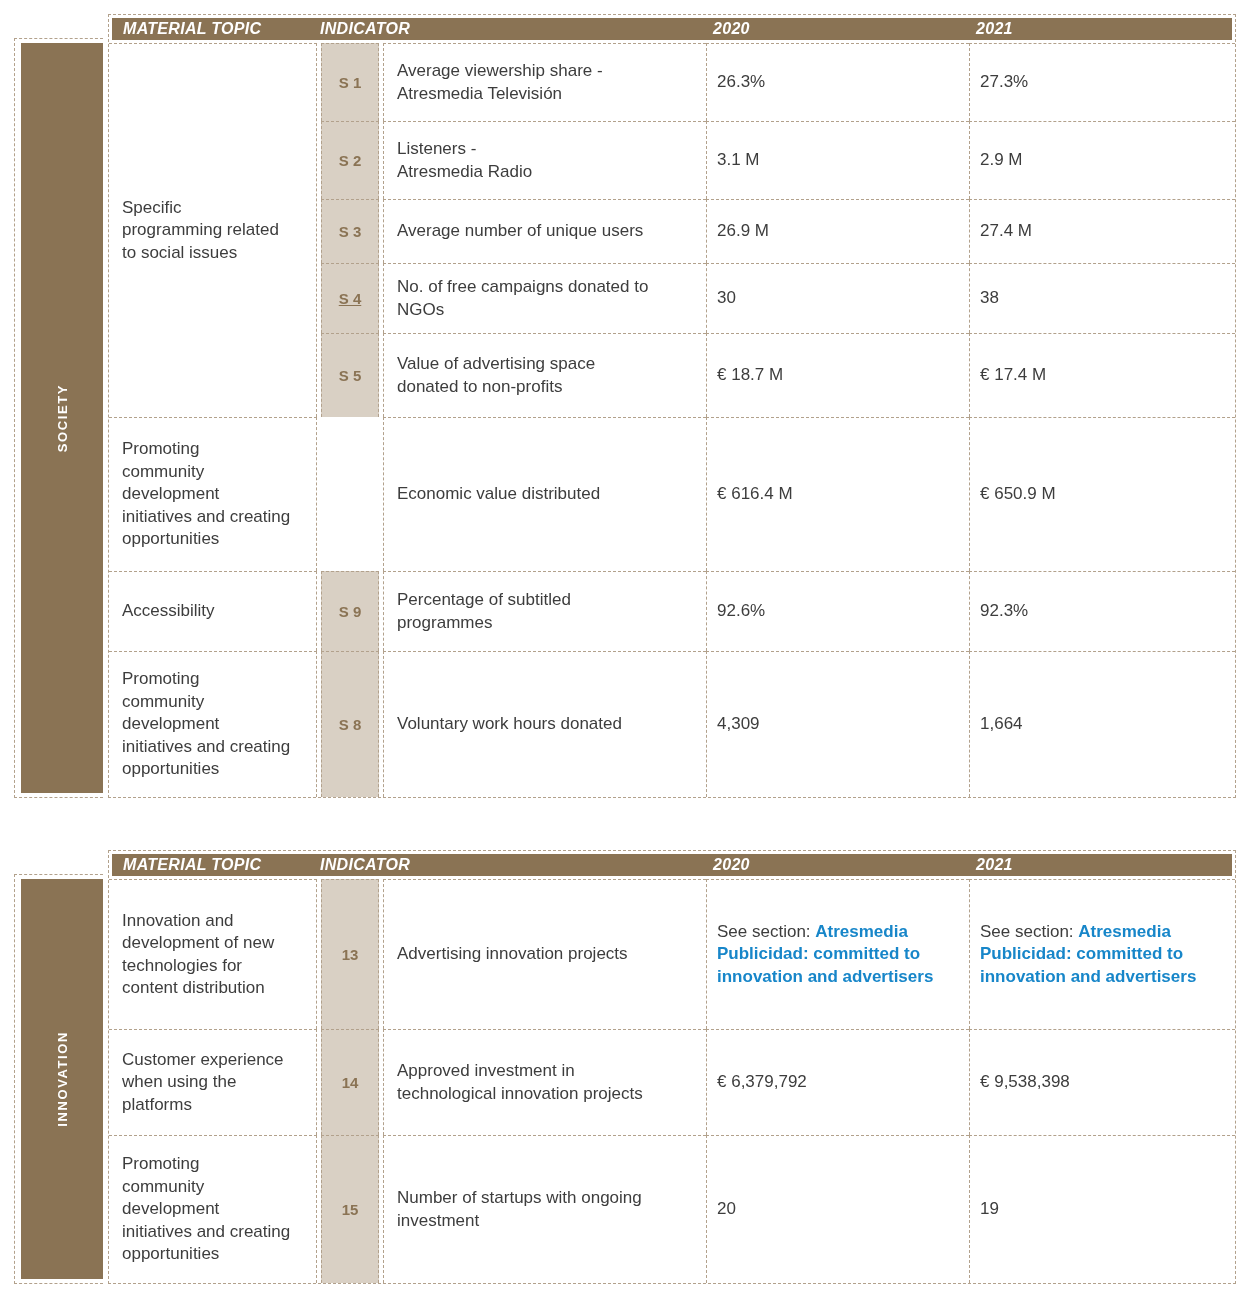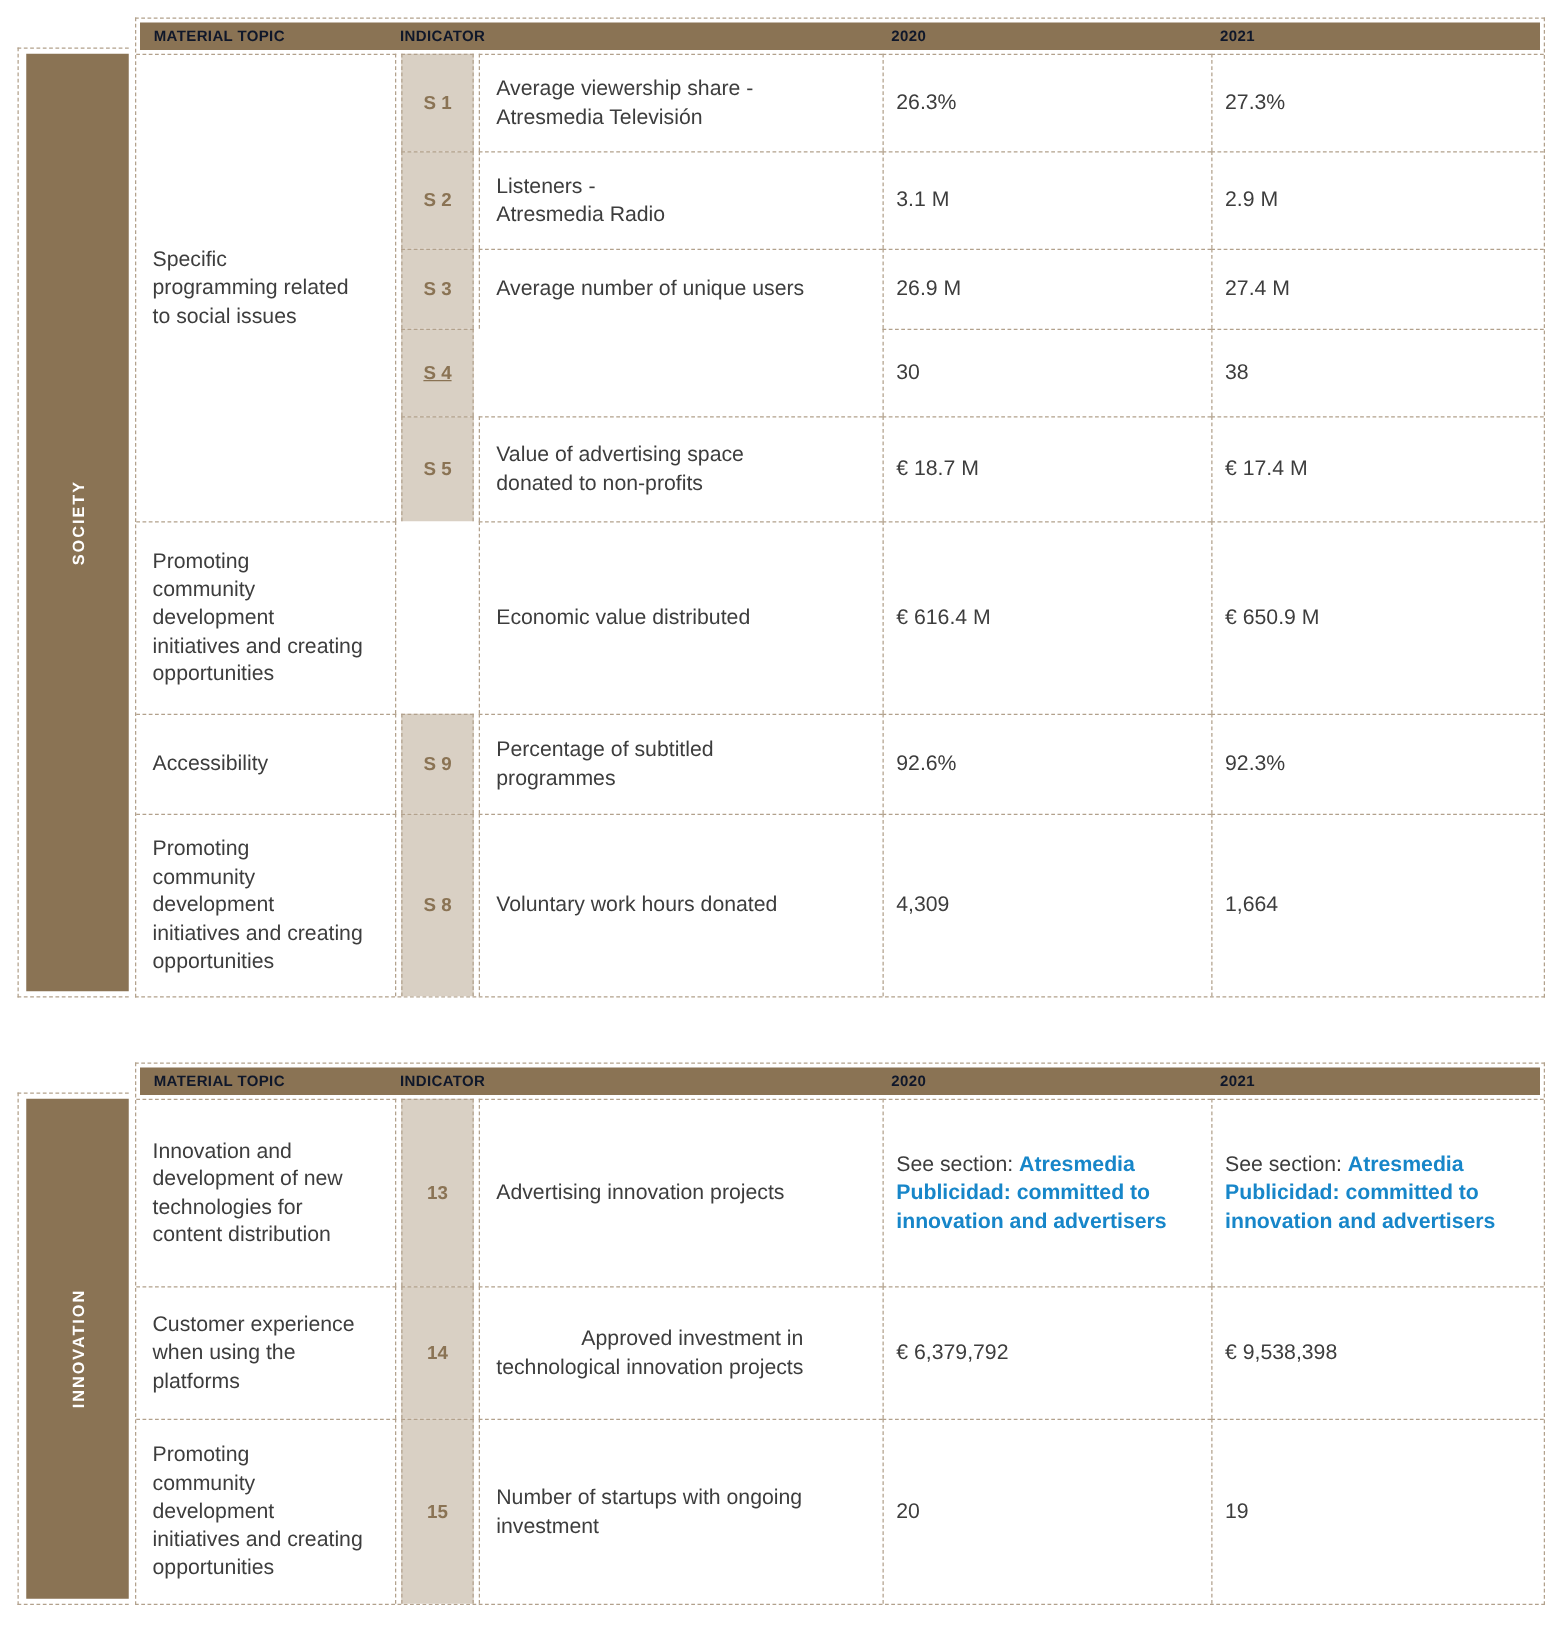--- a/index.html
+++ b/index.html
@@ -32,21 +32,21 @@
     writing-mode:vertical-rl;transform:rotate(180deg);
     color:#fff;font-weight:bold;font-size:13px;letter-spacing:1.6px;
   }
 
   
   .table-wrap{flex:1;border:1px dashed var(--dash);}
   .thead{
     display:grid;grid-template-columns:205px 66px 1fr 263px 266px;
     background:var(--brown);height:22px;margin:3px;align-items:center;
   }
-  .hcell{color:#0f172a;font-weight:bold;font-size:12px;letter-spacing:.3px;white-space:nowrap;}
+  .hcell{color:#ffffff;font-weight:bold;font-size:16px;letter-spacing:.3px;white-space:nowrap;font-style:italic;}
   .hcell-0{grid-column:1;padding-left:11px;}
   .hcell-1{grid-column:2 / span 2;padding-left:3px;}
   .hcell-2{grid-column:4;padding-left:10px;}
   .hcell-3{grid-column:5;padding-left:10px;}
 
   .tbody{display:grid;grid-template-columns:208px 66px 1fr 263px 266px;}
   .cell{
     border-top:1px dashed var(--dash);
     display:flex;align-items:center;
     font-size:17px;line-height:1.32;
@@ -129,20 +129,22 @@
           <div class="cell col-desc" style="grid-row: 3;"><span>Average number of unique users</span></div>
           <div class="cell col-v" style="grid-area: 3 / 4;">
             <div class="vtext"><span>26.9 M</span></div>
           </div>
           <div class="cell col-v" style="grid-area: 3 / 5;">
             <div class="vtext"><span>27.4 M</span></div>
           </div>
           <div class="cell col-ind" style="grid-row: 4; text-decoration: underline;">
             <span>S 4</span>
           </div>
+          <div class="cell col-desc" style="grid-row: 4;"><span>No. of free campaigns donated to
+NGOs</span></div>
           <div class="cell col-v" style="grid-area: 4 / 4;">
             <div class="vtext"><span>30</span></div>
           </div>
           <div class="cell col-v" style="grid-area: 4 / 5;">
             <div class="vtext"><span>38</span></div>
           </div>
           <div class="cell col-ind" style="grid-row: 5;">
             <span>S 5</span>
           </div>
           <div class="cell col-desc" style="grid-row: 5;"><span>Value of advertising space
@@ -217,21 +219,21 @@
           <div class="cell col-desc" style="grid-row: 1;"><span>Advertising innovation projects</span></div>
           <div class="cell col-v" style="grid-area: 1 / 4;">
             <div class="vtext"><span class="see-prefix">See section: </span><span class="see-link">Atresmedia Publicidad: committed to innovation and advertisers</span></div>
           </div>
           <div class="cell col-v" style="grid-area: 1 / 5;">
             <div class="vtext"><span class="see-prefix">See section: </span><span class="see-link">Atresmedia Publicidad: committed to innovation and advertisers</span></div>
           </div>
           <div class="cell col-ind" style="grid-row: 2;">
             <span>14</span>
           </div>
-          <div class="cell col-desc" style="grid-row: 2; text-align: right;"><span>Approved investment in
+          <div class="cell col-desc" style="grid-row: 2;"><span>Approved investment in
 technological innovation projects</span></div>
           <div class="cell col-v" style="grid-area: 2 / 4;">
             <div class="vtext"><span>€ 6,379,792</span></div>
           </div>
           <div class="cell col-v" style="grid-area: 2 / 5;">
             <div class="vtext"><span>€ 9,538,398</span></div>
           </div>
           <div class="cell col-ind" style="grid-row: 3;">
             <span>15</span>
           </div>

